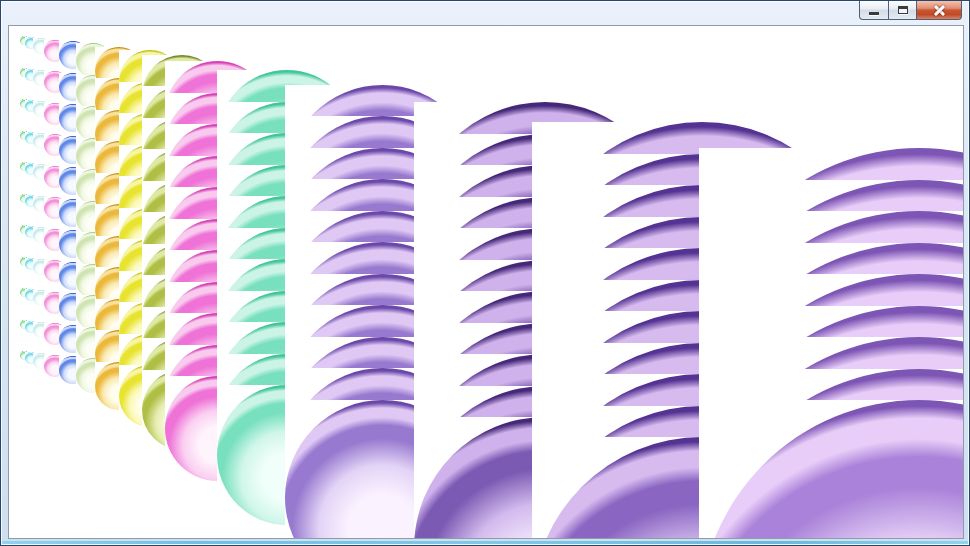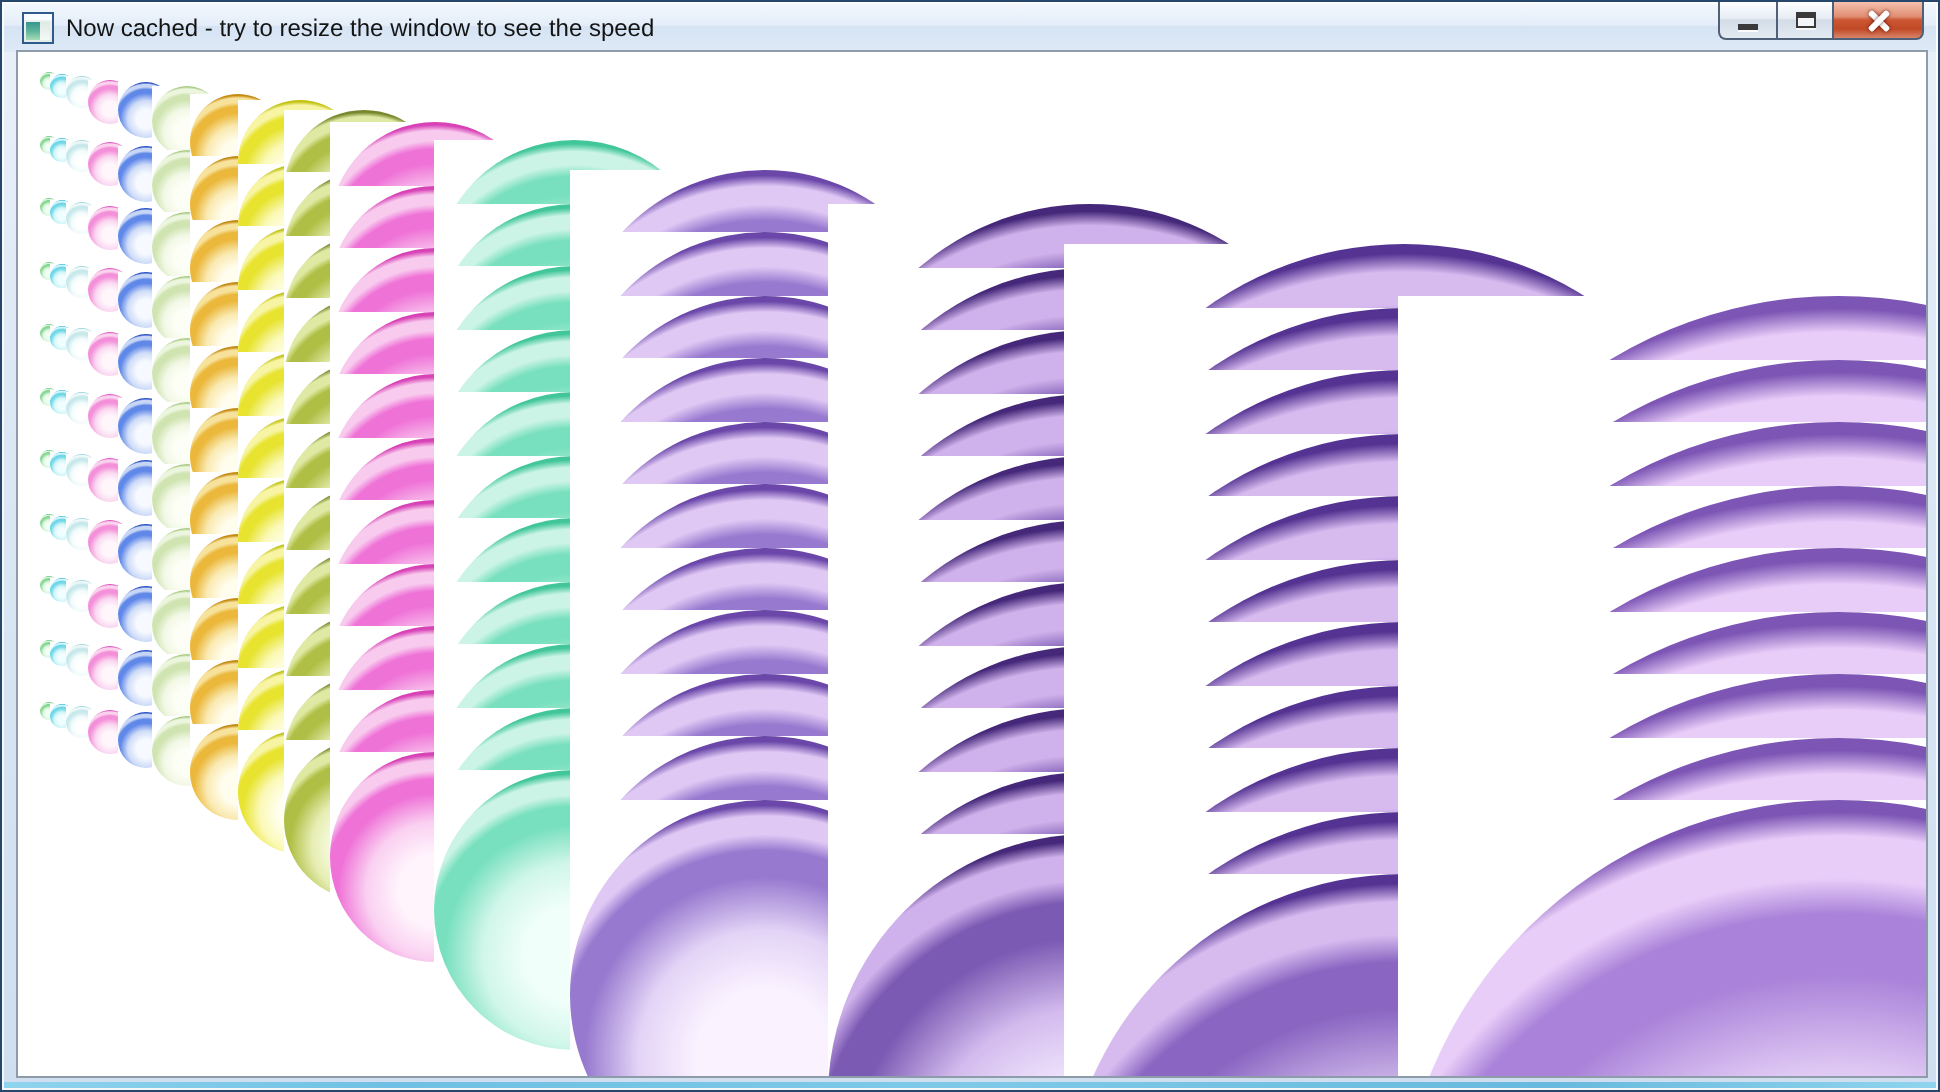--- a/index.html
+++ b/index.html
@@ -53,27 +53,20 @@
   }
   .canvas { position:absolute; left:0; top:0; width:100%; height:100%; }
   .tile-white { position:absolute; background:#ffffff; }
   .ball { position:absolute; border-radius:50%; }
 </style>
 </head>
 <body>
 
 <div class="window">
 
-  <div class="titlebar">
-    <div class="app-icon">
-      <div class="pane"></div>
-      <div class="pane2"></div>
-    </div>
-    <div class="title-text">Now cached - try to resize the window to see the speed</div>
-  </div>
 
   <div class="win-buttons">
     <div class="win-btn btn-minimize">
       <span class="glyph-minimize"></span>
     </div>
     <div class="win-btn btn-maximize">
       <span class="glyph-maximize"></span>
     </div>
     <div class="win-btn btn-close">
       <span class="glyph-close">

